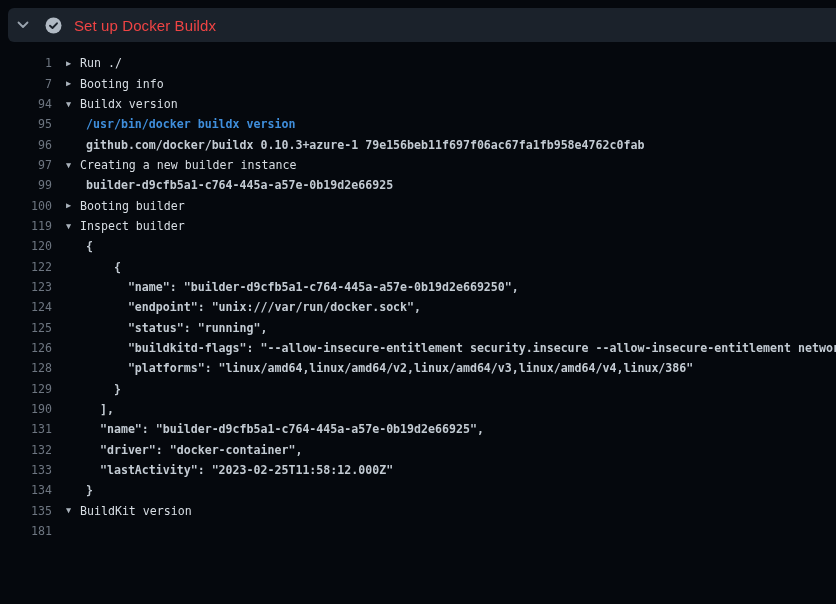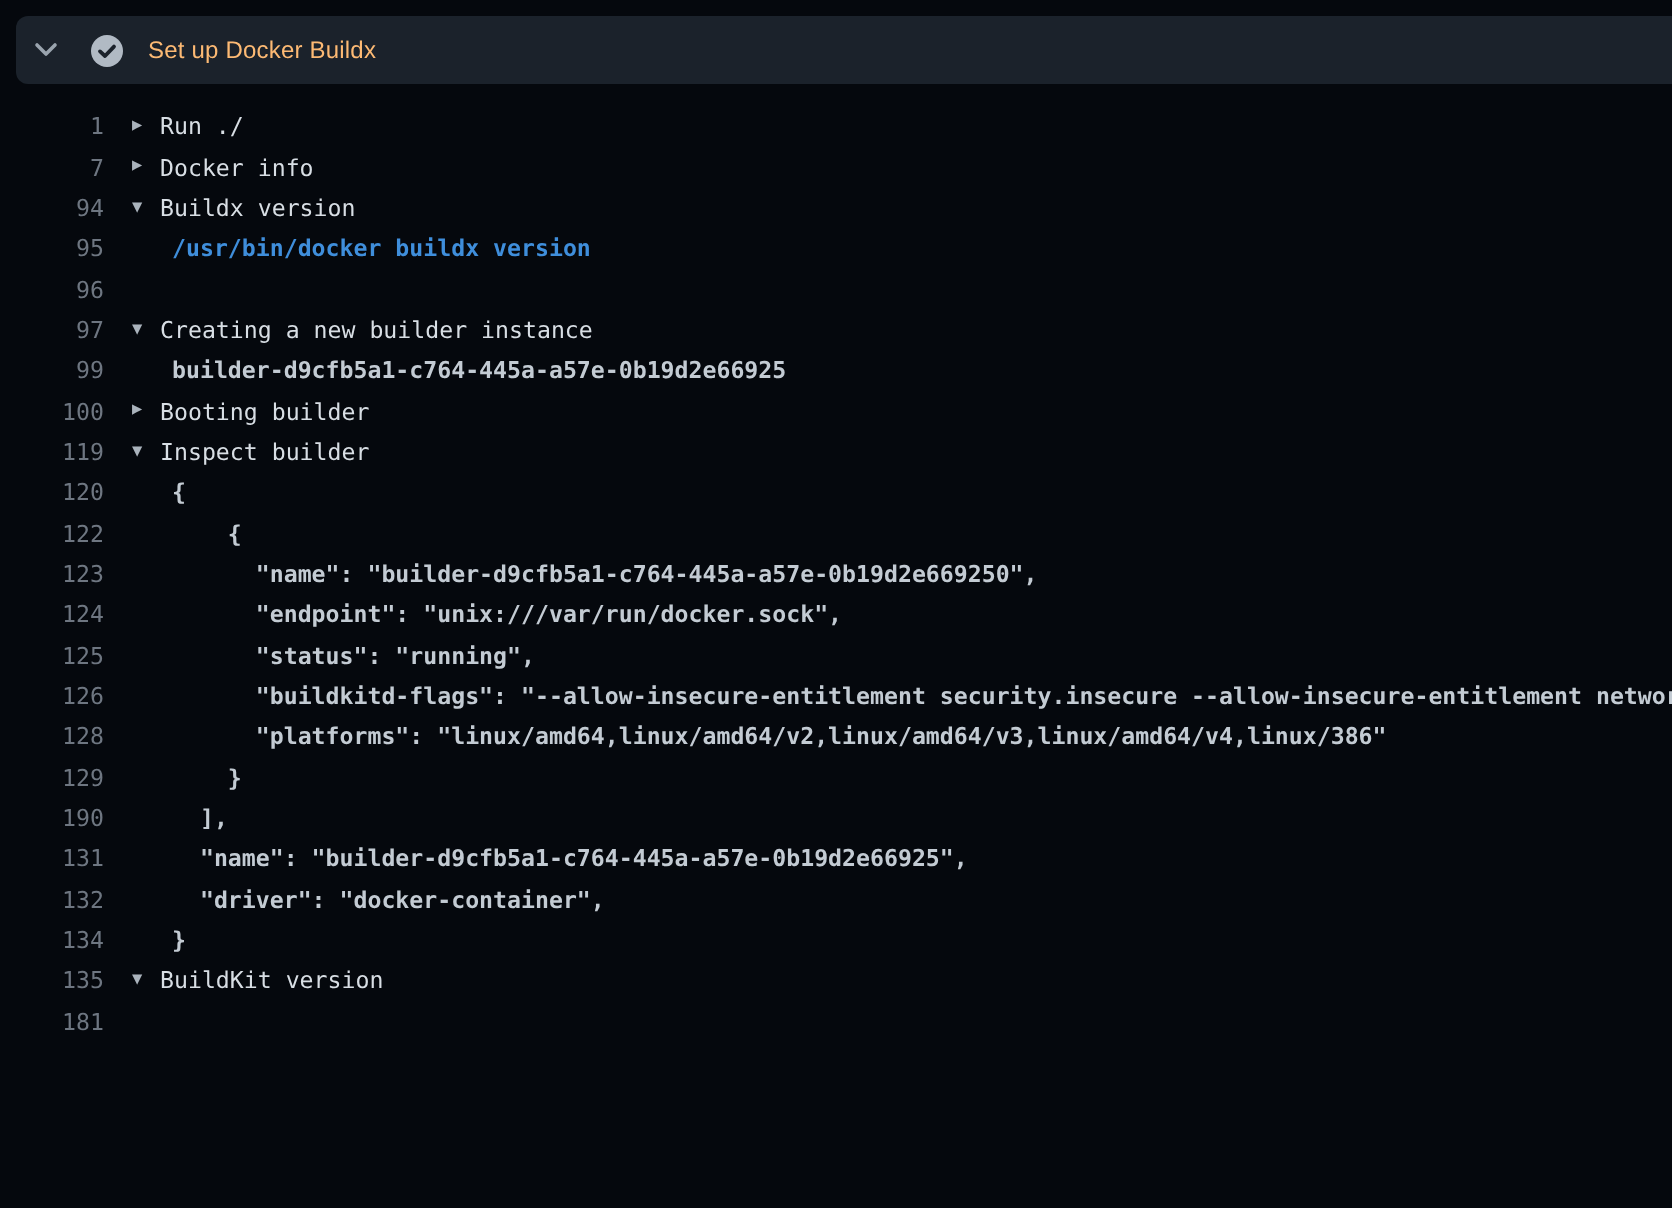--- a/index.html
+++ b/index.html
@@ -24,22 +24,22 @@
     flex: 0 0 auto;
   }
   .status-circle {
     width: 17px; height: 17px;
     margin-left: 7px;
     flex: 0 0 auto;
     display: flex; align-items: center; justify-content: center;
   }
   .step-title {
     margin-left: 12px;
-    color: #fdba74;
-    font-size: 12px;
+    color: #ef4444;
+    font-size: 15px;
     letter-spacing: 0.1px;
   }
   .log {
     padding-top: 11px;
     font-family: "DejaVu Sans Mono", monospace;
     font-size: 11.6px;
     white-space: pre;
   }
   .row {
     height: 20.35px;
@@ -92,36 +92,40 @@
 <div class="log" id="log"><div class="row group">
     <span class="num">1</span>
     <span class="content">
       <span class="marker">▶</span>
       <span class="text">Run ./</span>
     </span>
   </div><div class="row group">
     <span class="num">7</span>
     <span class="content">
       <span class="marker">▶</span>
-      <span class="text">Docker info</span>
+      <span class="text">Booting info</span>
     </span>
   </div><div class="row group">
     <span class="num">94</span>
     <span class="content">
       <span class="marker">▼</span>
       <span class="text">Buildx version</span>
     </span>
   </div><div class="row command child">
     <span class="num">95</span>
     <span class="content">
       
       <span class="text">/usr/bin/docker buildx version</span>
     </span>
   </div><div class="row output child">
     <span class="num">96</span>
+    <span class="content">
+      
+      <span class="text">github.com/docker/buildx 0.10.3+azure-1 79e156beb11f697f06ac67fa1fb958e4762c0fab</span>
+    </span>
   </div><div class="row group">
     <span class="num">97</span>
     <span class="content">
       <span class="marker">▼</span>
       <span class="text">Creating a new builder instance</span>
     </span>
   </div><div class="row output child">
     <span class="num">99</span>
     <span class="content">
       
@@ -197,20 +201,26 @@
     <span class="num">131</span>
     <span class="content">
       
       <span class="text">  "name": "builder-d9cfb5a1-c764-445a-a57e-0b19d2e66925",</span>
     </span>
   </div><div class="row output child">
     <span class="num">132</span>
     <span class="content">
       
       <span class="text">  "driver": "docker-container",</span>
+    </span>
+  </div><div class="row output child">
+    <span class="num">133</span>
+    <span class="content">
+      
+      <span class="text">  "lastActivity": "2023-02-25T11:58:12.000Z"</span>
     </span>
   </div><div class="row output child">
     <span class="num">134</span>
     <span class="content">
       
       <span class="text">}</span>
     </span>
   </div><div class="row group">
     <span class="num">135</span>
     <span class="content">

